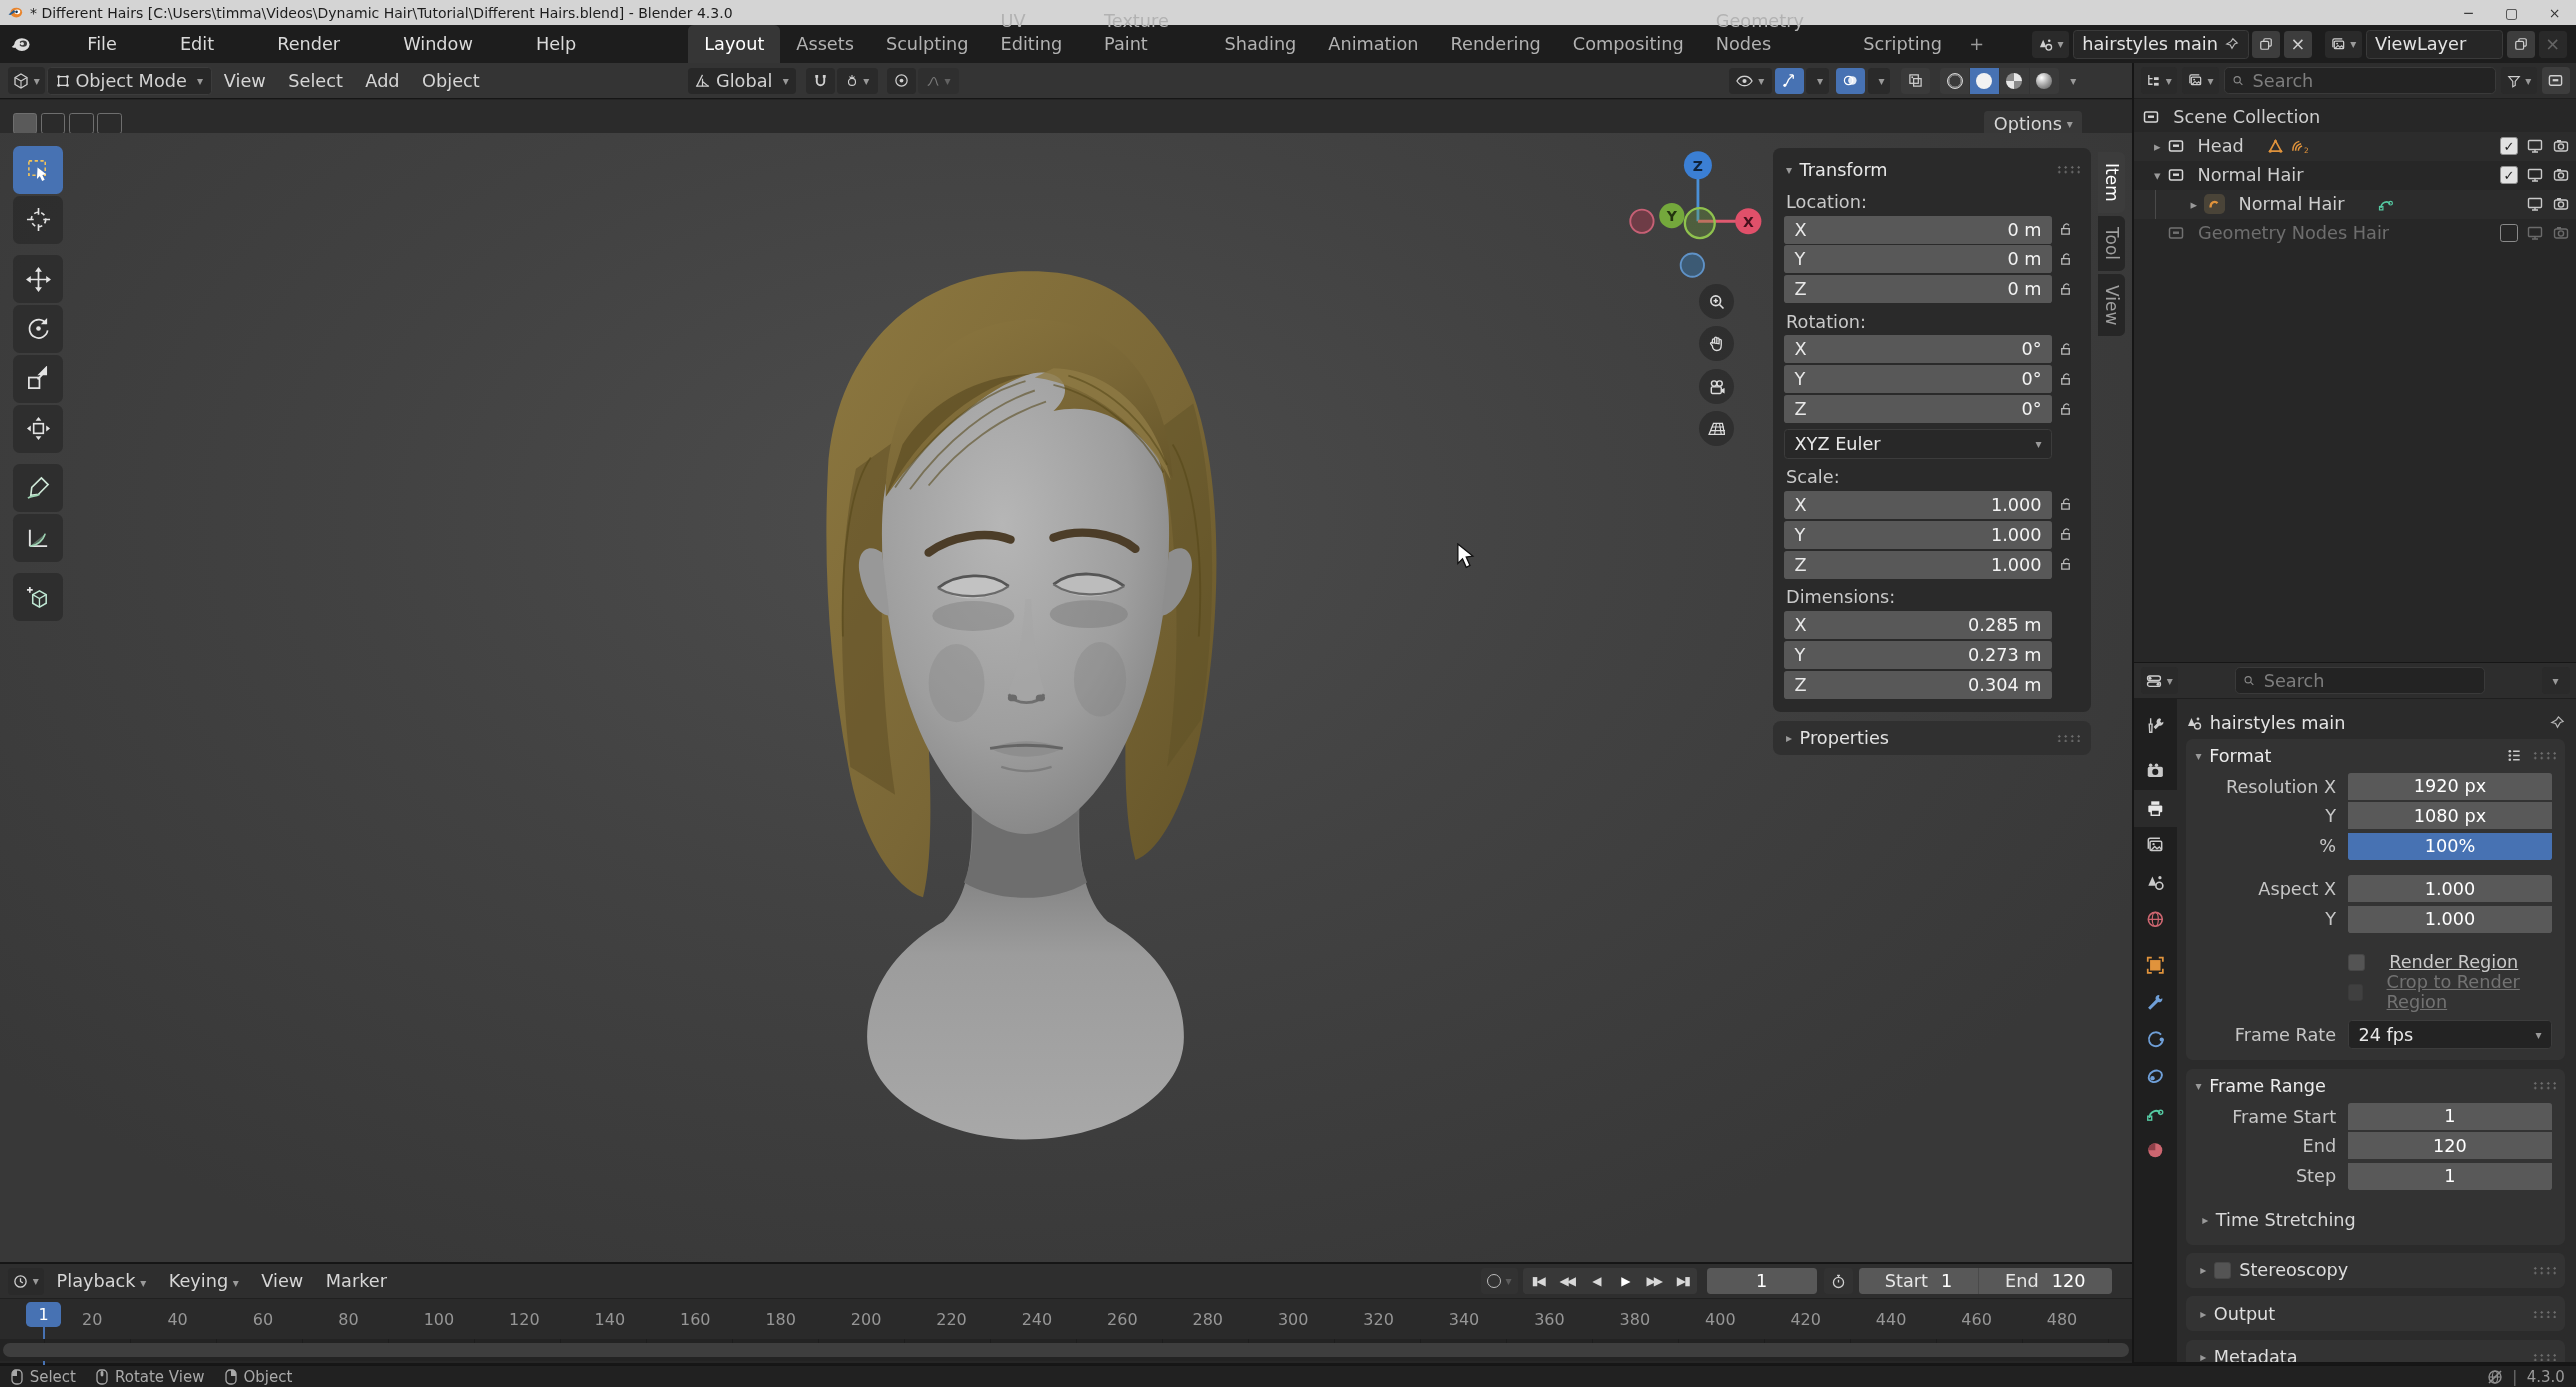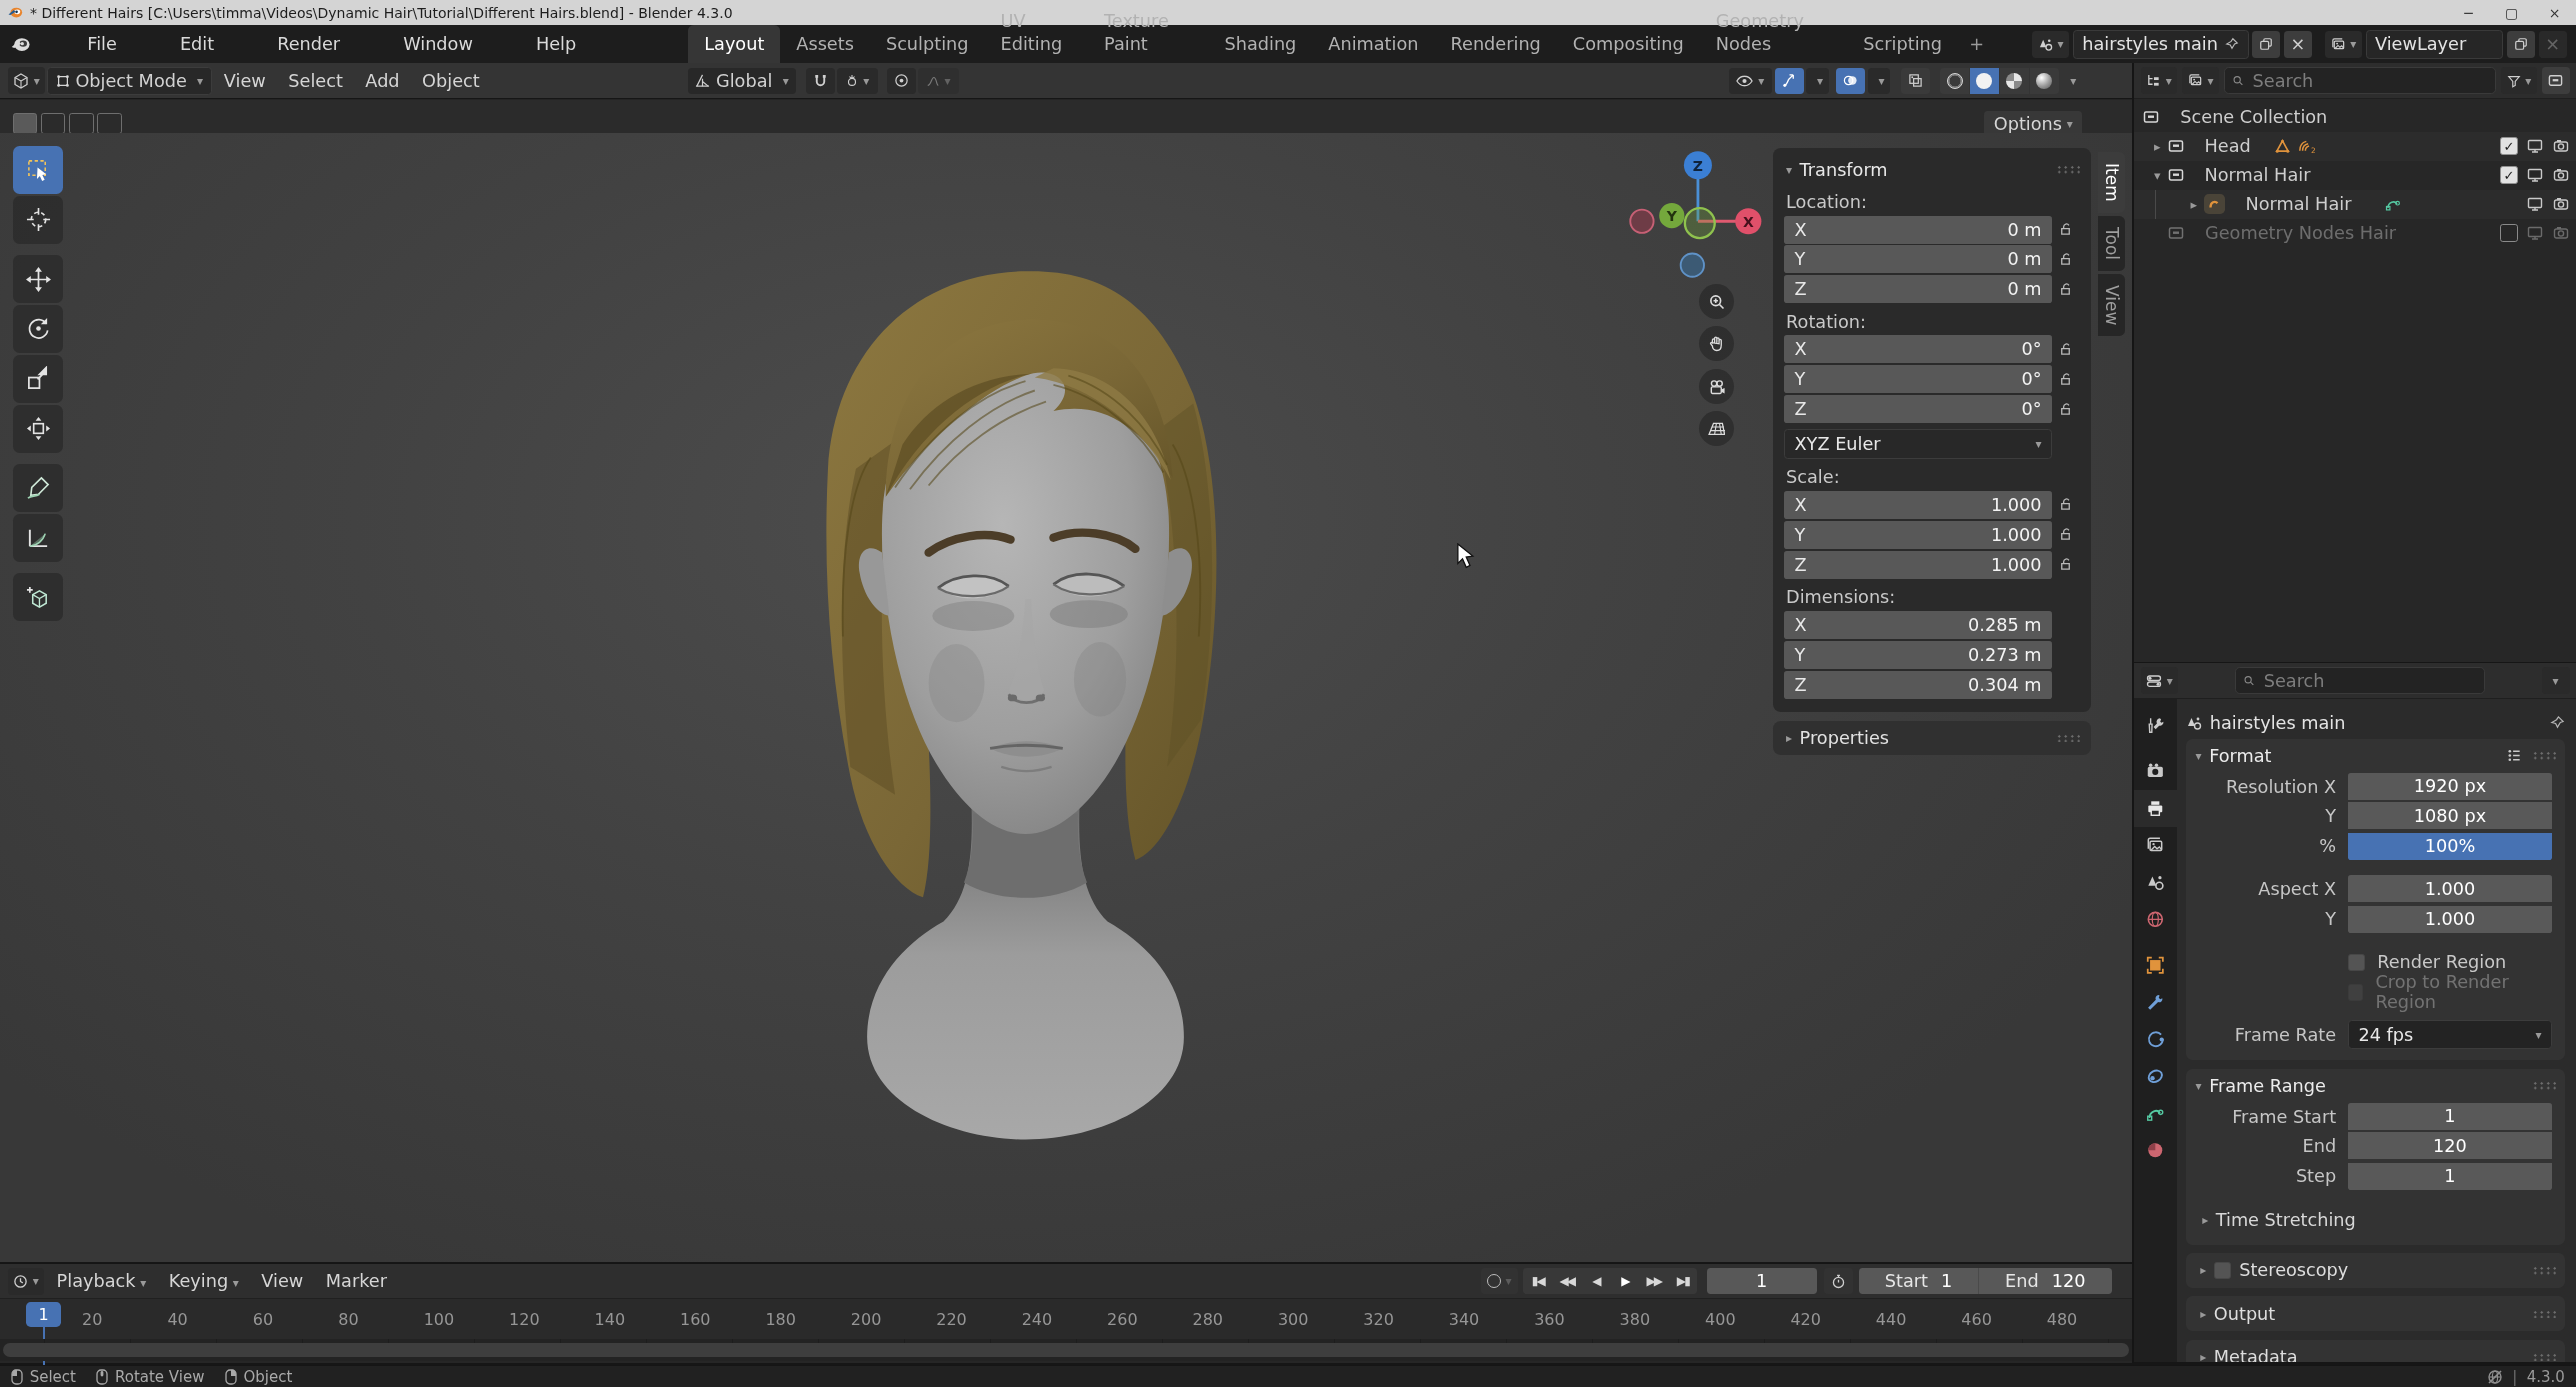--- a/index.html
+++ b/index.html
@@ -76,21 +76,21 @@
   .props-collapsed{margin-top:9.3px;background:rgba(48,48,48,.96);border-radius:7.5px;height:34px;display:flex;align-items:center;padding:0 11.2px;color:#e2e2e2;}
   
   .outliner{position:absolute;left:0;top:0;width:100%;height:599px;background:#272727;}
   .ed-header{height:36px;background:#2d2d2d;display:flex;align-items:center;padding:0 6.5px;gap:4.7px;border-bottom:0.9px solid #1f1f1f;box-sizing:border-box;}
   .search{flex:1;display:flex;align-items:center;background:#232323;border:0.9px solid #3a3a3a;border-radius:4.7px;height:25px;padding:0 7.5px;gap:6.5px;color:#888;}
   .search input{background:transparent;border:0;outline:0;color:#ddd;font:inherit;width:100%;}
   .search input::placeholder{color:#7d7d7d;}
   .orow{display:flex;align-items:center;height:29px;position:relative;color:#cecece;}
   .orow:nth-child(even){background:rgba(255,255,255,.025);}
   .orow .exp{width:20.5px;text-align:center;color:#9a9a9a;font-size:13px;}
-  .orow .rlabel{margin-left:21px;}
+  .orow .rlabel{margin-left:14px;}
   .orow .rbtns{position:absolute;right:7.5px;display:flex;align-items:center;gap:9.3px;color:#c9c9c9;}
   .cbx{width:16px;height:16px;border:0.9px solid #909090;border-radius:2.8px;background:#e2e2e2;color:#1c1c1c;
        font-size:13px;display:flex;align-items:center;justify-content:center;font-weight:bold;}
   .cbx.empty{background:transparent;border-color:#8a8a8a;}
   .dim{opacity:.42;}
   
   .props{position:absolute;left:0;top:600px;width:100%;height:699px;background:#2b2b2b;}
   .props-body{position:absolute;left:0;top:36px;bottom:0;width:100%;display:flex;}
   .ptabs{width:43px;background:#1f1f1f;display:flex;flex-direction:column;align-items:stretch;padding-top:7.5px;}
   .ptab{height:37px;display:flex;align-items:center;justify-content:center;}
@@ -100,21 +100,21 @@
   .bcrumb{display:flex;align-items:center;height:32px;color:#e4e4e4;gap:7.5px;}
   .panel{background:#333333;border-radius:6.5px;margin-bottom:8.4px;padding-bottom:9.3px;}
   .panel.closed{padding-bottom:0;height:35px;display:flex;align-items:center;padding-left:9.3px;padding-right:9.3px;color:#dedede;}
   .panel-h{height:34px;display:flex;align-items:center;padding:0 9.3px;color:#ececec;}
   .prow{display:flex;align-items:center;height:28px;margin:0 13px 1.9px 0;}
   .prow.gap{height:11.2px;}
   .plabel{width:41%;text-align:right;padding-right:12px;color:#c6c6c6;flex-shrink:0;}
   .pfield{flex:1;height:27px;background:#595959;border-radius:2.8px;display:flex;align-items:center;justify-content:center;color:#fff;}
   .pfield.slider{background:#4772b3;}
   .pdrop{flex:1;height:27px;background:#232323;border:0.9px solid #3c3c3c;border-radius:3.7px;display:flex;align-items:center;padding:0 9.3px;color:#e8e8e8;}
-  .pcheckrow{flex:1;display:flex;align-items:center;gap:12px;color:#c9c9c9;}
+  .pcheckrow{flex:1;display:flex;align-items:center;gap:24px;color:#c9c9c9;text-decoration:underline;}
   .pcbx{width:15px;height:15px;background:#545454;border-radius:2.8px;border:0.9px solid #474747;}
   .subpanel{display:flex;align-items:center;color:#d8d8d8;height:30px;padding-left:11.2px;}
   
   .timeline{position:absolute;left:0;top:1200px;width:100%;height:100px;background:#262626;border-top:1.9px solid #151515;box-sizing:border-box;}
   .tl-header{height:34px;background:#2e2e2e;display:flex;align-items:center;padding:0 7.5px;gap:1.9px;}
   .tl-ruler{position:relative;height:40px;background:#2a2a2a;border-top:0.9px solid #202020;}
   .ticks{display:flex;padding-left:82px;height:100%;align-items:center;color:#969696;font-size:16px;}
   .tick{width:86px;text-align:left;}
   .playhead{position:absolute;left:26px;top:2.8px;width:35px;height:25px;background:#4772b3;border-radius:4.7px;
             color:#fff;display:flex;align-items:center;justify-content:center;font-size:16px;}

